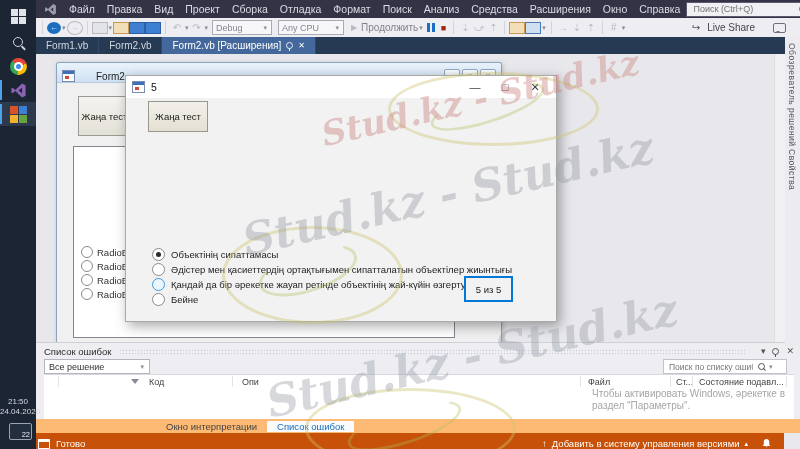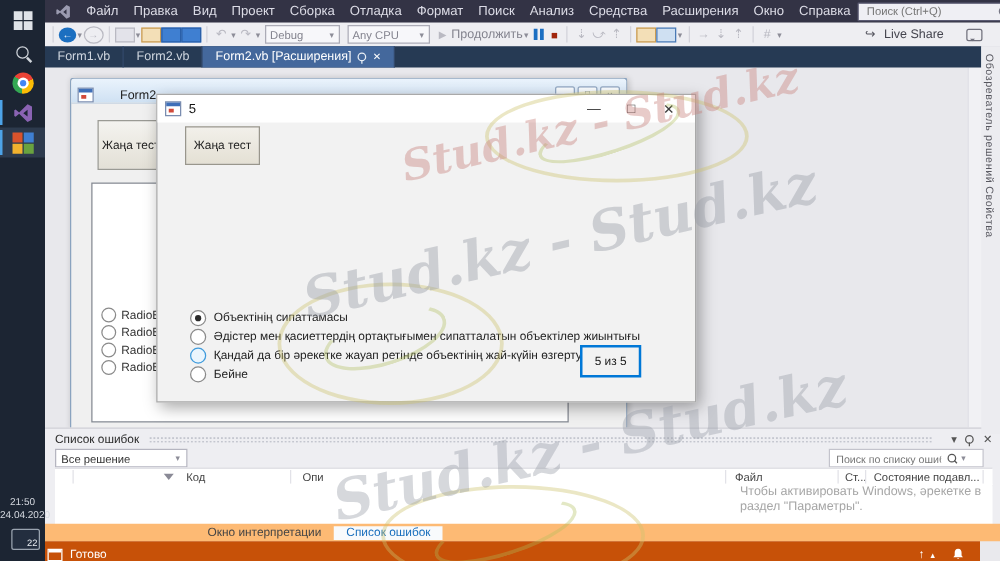--- a/index.html
+++ b/index.html
@@ -404,20 +404,21 @@
   <div id="bottom-tabs">
     <span class="btab">Окно интерпретации</span>
     <span class="btab active">Список ошибок</span>
   </div>
 
   <div id="statusbar">
     <span class="stat-ic"></span>
     <span>Готово</span>
     <span id="sb-right">
       <span>↑</span>
+      <span>Добавить в систему управления версиями</span>
       <span style="font-size:7px">▴</span>
       <svg class="bell" viewBox="0 0 12 12" style="margin-left:8px">
         <path fill="#fff" d="M6 1 C3.8 1 3 2.8 3 4.6 L3 7 L1.8 8.6 L10.2 8.6 L9 7 L9 4.6 C9 2.8 8.2 1 6 1 Z M5 9.4 A1.1 1.1 0 0 0 7 9.4 Z"></path>
       </svg>
     </span>
   </div>
 
   <div class="wm" id="wm1">Stud.kz - Stud.kz</div>
   <div class="wm" id="wm2">Stud.kz - Stud.kz</div>
   <div class="wm" id="wm3">Stud.kz - Stud.kz</div>

